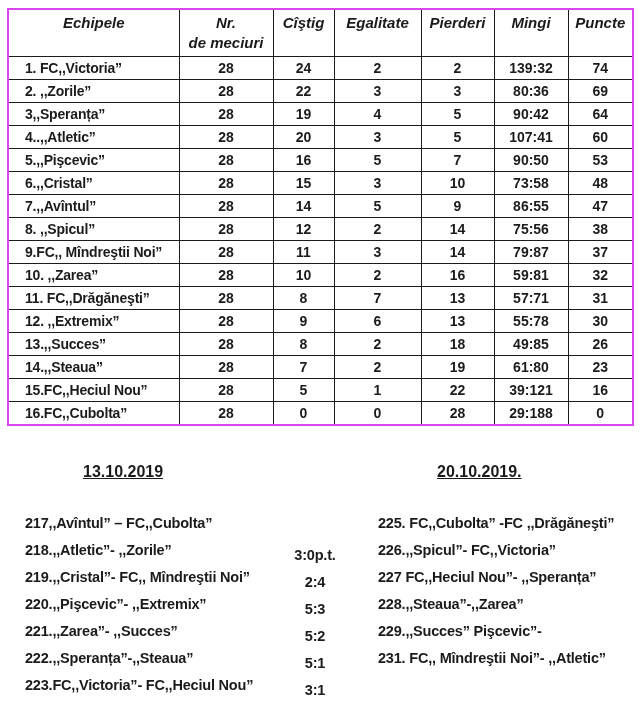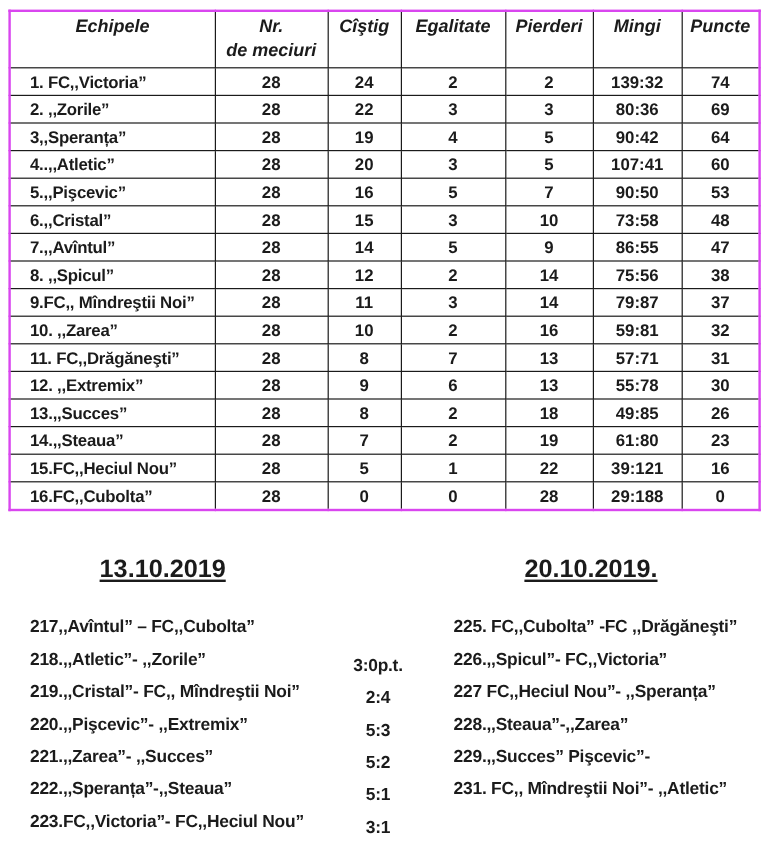--- a/index.html
+++ b/index.html
@@ -43,21 +43,21 @@
     white-space: nowrap;
   }
   .standings td.team {
     text-align: left;
     padding-left: 16px;
     letter-spacing: -0.2px;
   }
   .round-date {
     position: absolute;
     top: 463px;
-    font-size: 21px;
+    font-size: 16px;
     text-decoration: underline;
     white-space: nowrap;
   }
   .round-date.d1 { left: 83px; }
   .round-date.d2 { left: 437px; }
   .fixtures-left {
     position: absolute; left: 25px; top: 515px; width: 340px;
   }
   .fixtures-right {
     position: absolute; left: 378px; top: 515px; width: 262px;

